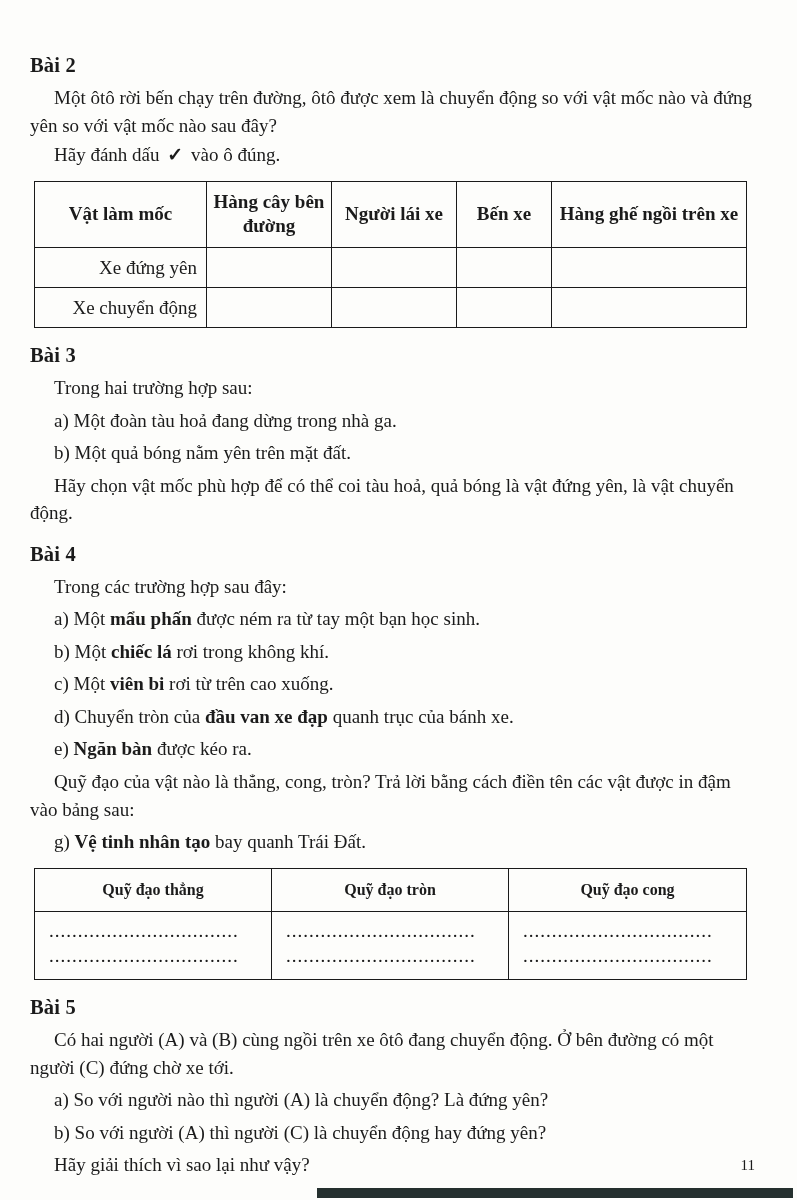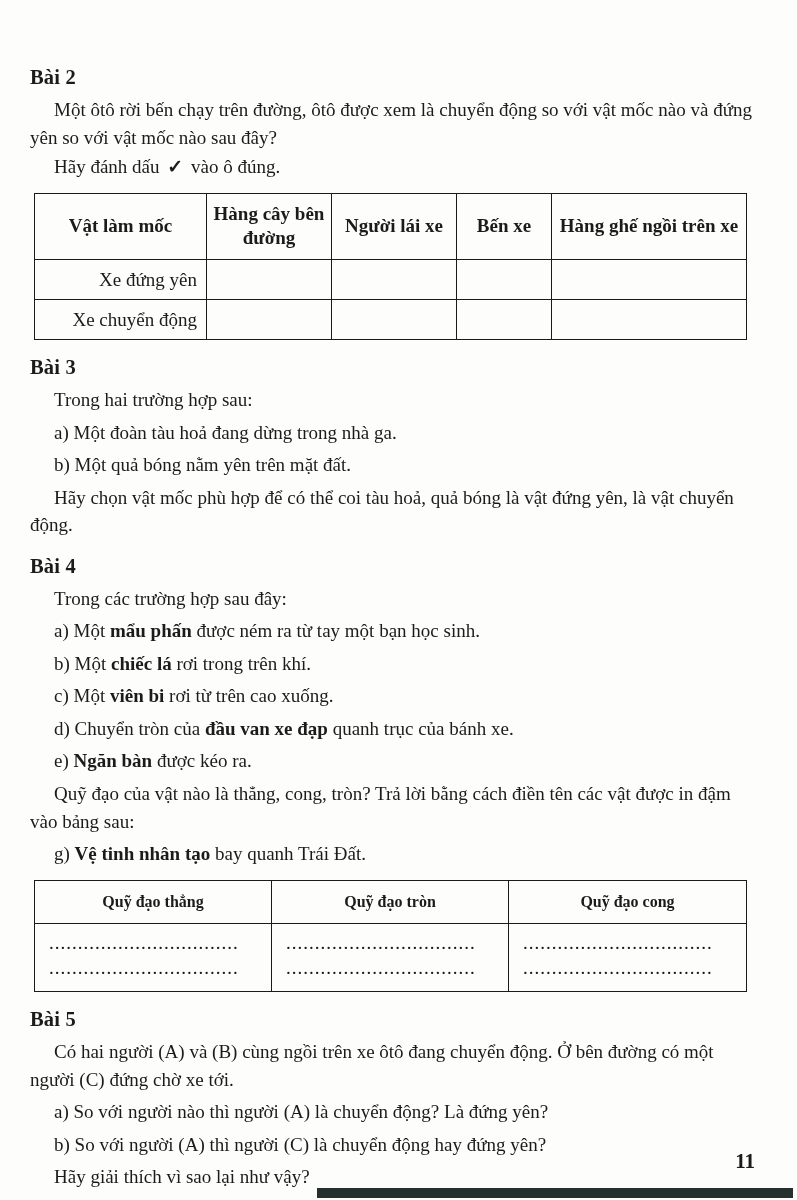--- a/index.html
+++ b/index.html
@@ -17,21 +17,21 @@
     padding: 50px 40px 0 30px;
     overflow: hidden;
     font-size: 19px;
   }
   h2.bai {
     font-size: 20.5px;
     font-weight: bold;
     margin: 16px 0 7px 0;
     letter-spacing: 0.2px;
   }
-  section:first-of-type h2.bai { margin-top: 16px; }
+  section:first-of-type h2.bai { margin-top: 4px; }
   p { line-height: 1.45; margin: 2px 0; }
   .indent { text-indent: 24px; }
   .item { margin: 5px 0; }
   b.term { font-weight: bold; }
   .check { font-weight: bold; padding: 0 3px; }
 
   table {
     border-collapse: collapse;
     width: 712px;
     margin: 12px 0 14px 4px;
@@ -69,22 +69,22 @@
     letter-spacing: 1px;
     white-space: nowrap;
     overflow: hidden;
     color: #1b1b1b;
   }
 
   .page-number {
     position: absolute;
     right: 42px;
     bottom: 26px;
-    font-weight: bold;
-    font-size: 21px;
+    font-weight: normal;
+    font-size: 15px;
     margin-left: 38px;
   }
   .bottom-bar {
     position: absolute;
     left: 317px;
     right: 4px;
     bottom: 2px;
     height: 10px;
     background: #25302e;
   }
@@ -139,21 +139,21 @@
     <p class="indent item">a) Một đoàn tàu hoả đang dừng trong nhà ga.</p>
     <p class="indent item">b) Một quả bóng nằm yên trên mặt đất.</p>
     <p class="indent">Hãy chọn vật mốc phù hợp để có thể coi tàu hoả, quả bóng là vật đứng yên, là vật chuyển động.</p>
   </section>
 
   <section>
     <h2 class="bai">Bài 4</h2>
     <p class="indent">Trong các trường hợp sau đây:</p>
 
     <p class="indent item"><span>a) Một </span><b class="term">mẩu phấn</b><span> được ném ra từ tay một bạn học sinh.</span></p>
-    <p class="indent item"><span>b) Một </span><b class="term">chiếc lá</b><span> rơi trong trên khí.</span></p>
+    <p class="indent item"><span>b) Một </span><b class="term">chiếc lá</b><span> rơi trong không khí.</span></p>
     <p class="indent item"><span>c) Một </span><b class="term">viên bi</b><span> rơi từ trên cao xuống.</span></p>
     <p class="indent item"><span>d) Chuyển tròn của </span><b class="term">đầu van xe đạp</b><span> quanh trục của bánh xe.</span></p>
     <p class="indent item"><span>e) </span><b class="term">Ngăn bàn</b><span> được kéo ra.</span></p>
     <p class="indent">Quỹ đạo của vật nào là thẳng, cong, tròn? Trả lời bằng cách điền tên các vật được in đậm vào bảng sau:</p>
 
     <p class="indent item"><span>g) </span><b class="term">Vệ tinh nhân tạo</b><span> bay quanh Trái Đất.</span></p>
 
     <table class="tbl2">
       <colgroup>
         <col style="width:237px">

